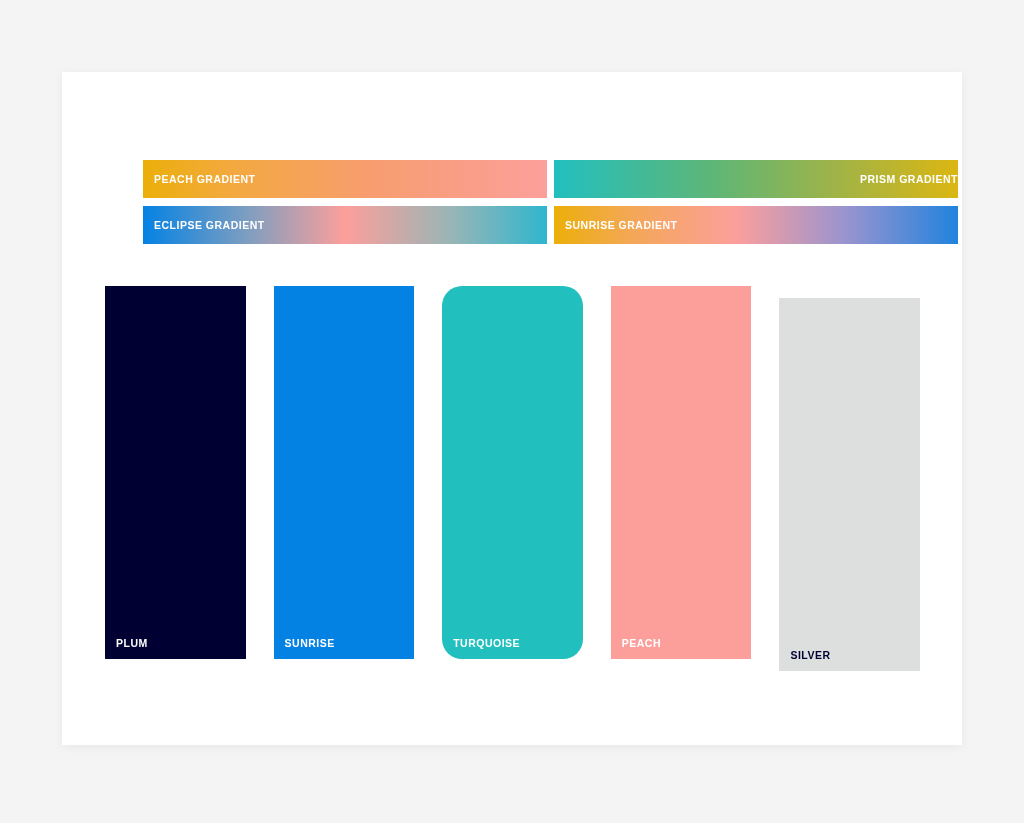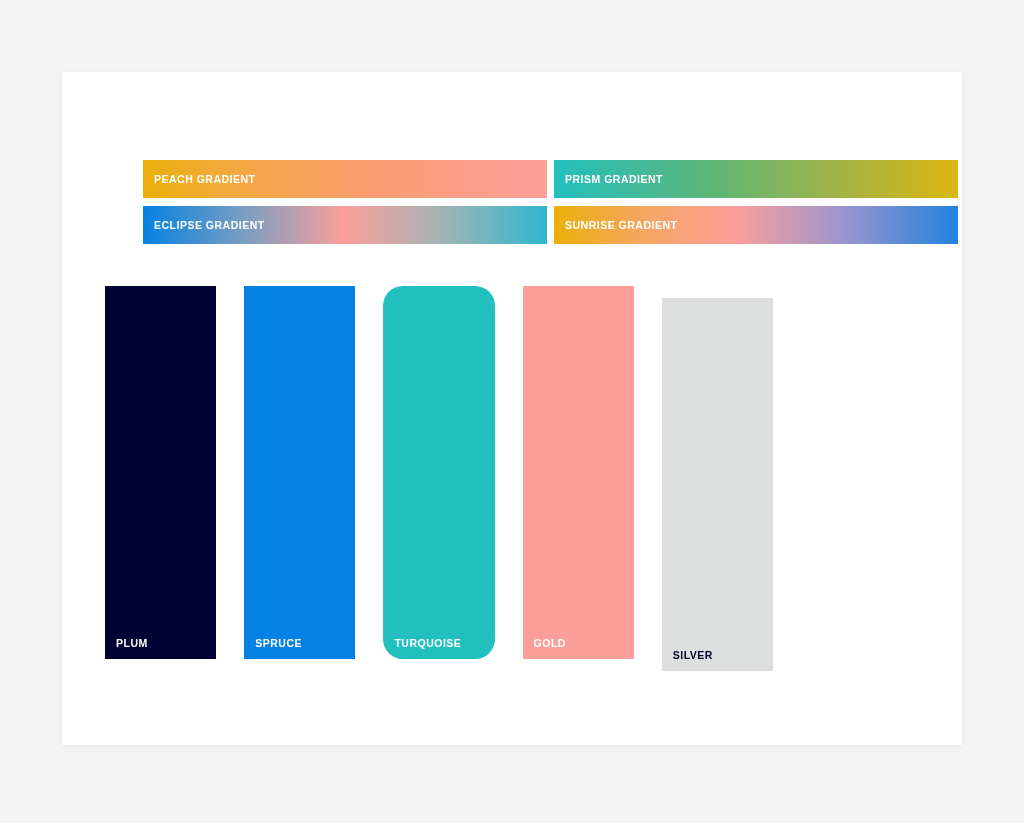--- a/index.html
+++ b/index.html
@@ -48,21 +48,21 @@
     font-size: 10.5px;
     font-weight: bold;
     letter-spacing: 0.5px;
   }
 
   
   #swatches {
     position: absolute;
     left: 43px;
     top: 214px;
-    width: 668px;
+    width: 815px;
     height: 373px;
     display: flex;
     gap: 28px;
   }
   .swatch {
     flex: 1 1 0;
     height: 100%;
     box-sizing: border-box;
     display: flex;
     align-items: flex-end;
@@ -76,42 +76,42 @@
 </style>
 </head>
 <body style="background: rgb(244, 244, 245);">
 
 <div id="palette-card" style="background: rgb(255, 255, 255);">
 
   <div id="gradients">
     <div class="gradient-bar" style="background: linear-gradient(90deg, rgb(235, 175, 10) 0%, rgb(243, 169, 63) 22%, rgb(247, 157, 110) 55%, rgb(252, 159, 155) 100%);">
       <span class="gradient-label">PEACH GRADIENT</span>
     </div>
-    <div class="gradient-bar" style="background: linear-gradient(90deg, rgb(34, 191, 191) 0%, rgb(95, 182, 118) 40%, rgb(156, 179, 74) 68%, rgb(219, 182, 18) 100%);">
+    <div class="gradient-bar" style="background: linear-gradient(90deg, rgb(34, 191, 191) 0%, rgb(95, 182, 118) 40%, rgb(156, 179, 74) 68%, rgb(219, 182, 18) 100%); justify-content: flex-end;">
       <span class="gradient-label">PRISM GRADIENT</span>
     </div>
     <div class="gradient-bar" style="background: linear-gradient(90deg, rgb(4, 130, 227) 0%, rgb(127, 158, 192) 26%, rgb(252, 159, 155) 50%, rgb(154, 181, 182) 76%, rgb(47, 182, 206) 100%);">
       <span class="gradient-label">ECLIPSE GRADIENT</span>
     </div>
     <div class="gradient-bar" style="background: linear-gradient(90deg, rgb(235, 175, 10) 0%, rgb(244, 167, 90) 20%, rgb(252, 159, 155) 45%, rgb(154, 148, 207) 72%, rgb(33, 131, 221) 100%);">
       <span class="gradient-label">SUNRISE GRADIENT</span>
     </div>
   </div>
 
   <div id="swatches">
     <div class="swatch" style="background: rgb(0, 0, 51);">
       <span class="swatch-label" style="color: rgb(255, 255, 255);">PLUM</span>
     </div>
     <div class="swatch" style="background: rgb(4, 130, 227);">
-      <span class="swatch-label" style="color: rgb(255, 255, 255);">SPRUCE</span>
+      <span class="swatch-label" style="color: rgb(255, 255, 255);">SUNRISE</span>
     </div>
     <div class="swatch" style="background: rgb(34, 191, 191); border-radius: 20px;">
       <span class="swatch-label" style="color: rgb(255, 255, 255);">TURQUOISE</span>
     </div>
     <div class="swatch" style="background: rgb(252, 159, 155);">
-      <span class="swatch-label" style="color: rgb(255, 255, 255);">GOLD</span>
+      <span class="swatch-label" style="color: rgb(255, 255, 255);">PEACH</span>
     </div>
     <div class="swatch" style="background: rgb(220, 223, 222); margin-top: 12px;">
       <span class="swatch-label" style="color: rgb(0, 0, 51);">SILVER</span>
     </div>
   </div>
 
 </div>
 
 </body></html>

